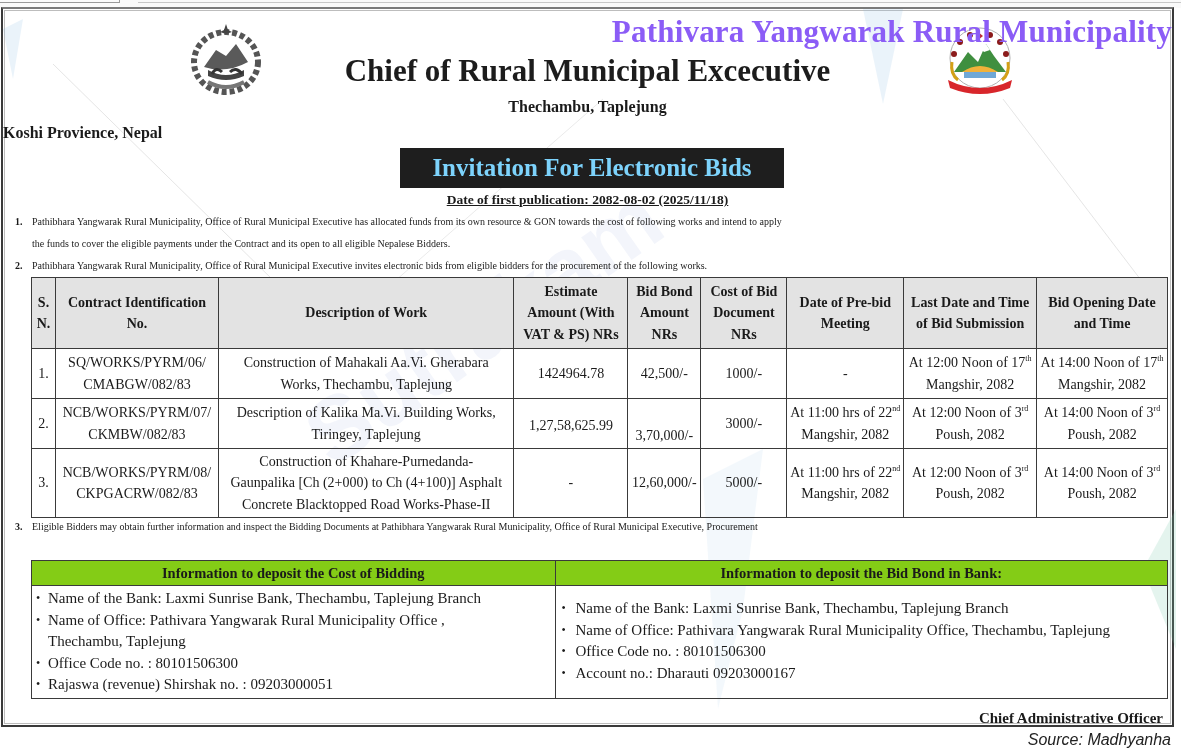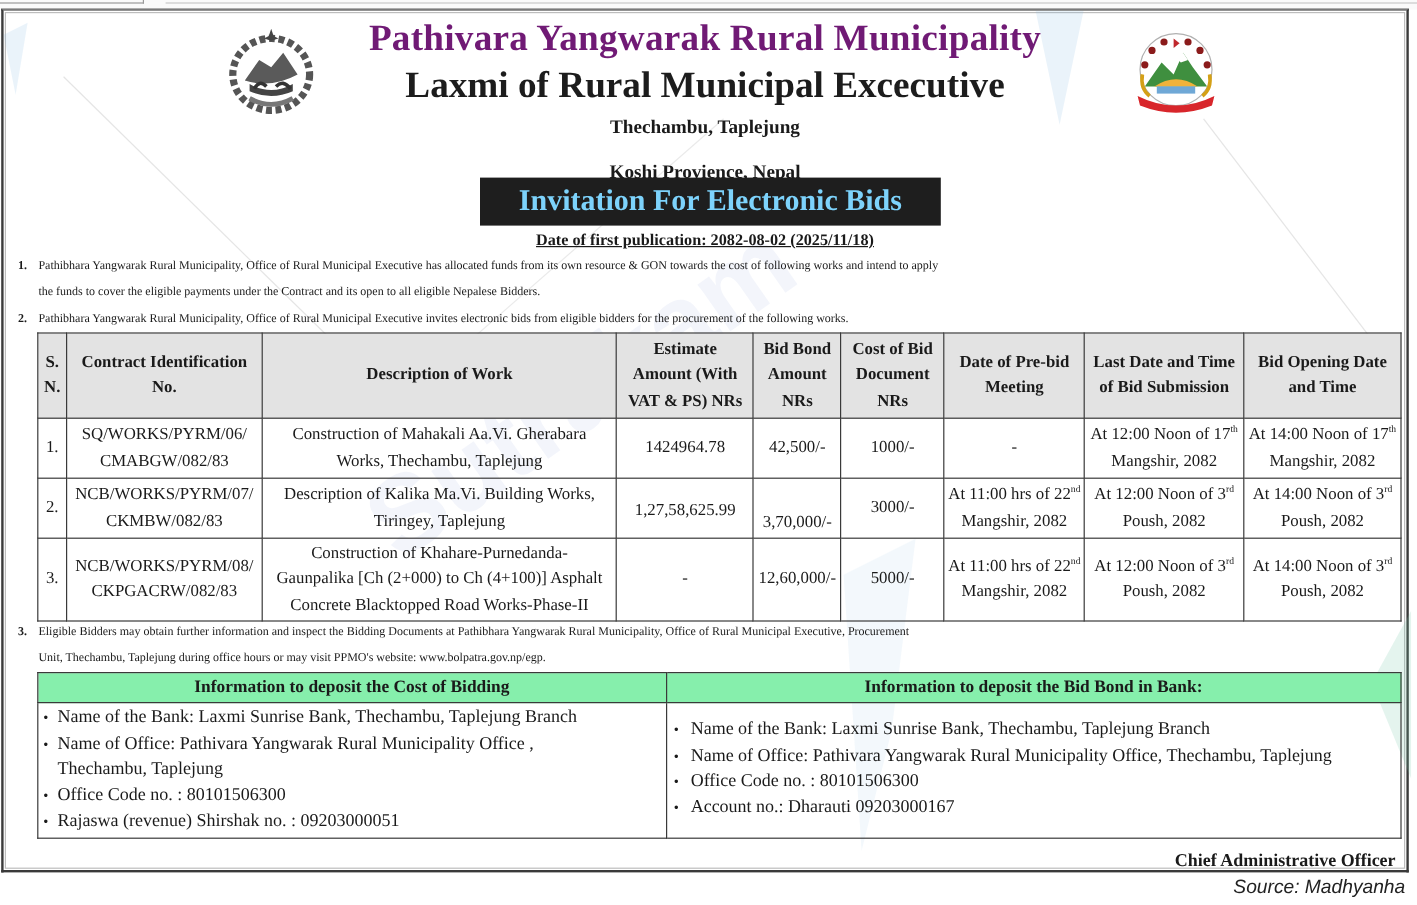--- a/index.html
+++ b/index.html
@@ -14,24 +14,24 @@
     position: absolute; left: 1px; top: 7px; width: 1173px; height: 720px;
     border: 2px solid #3a3a3a; border-top-color: #7a7a7a;
     background: #ffffff;
   }
   .frame-inner { position: absolute; inset: 1px; border: 1px solid #bdbdbd; }
 
   
   .wm { position: absolute; pointer-events: none; }
 
   .header { position: absolute; left: 0; top: 0; width: 100%; }
-  .title1 { position: absolute; left: 0; width: 100%; top: 5px; text-align: center; font-weight: bold; font-size: 31px; letter-spacing: 0.2px; color: #701a75; }
+  .title1 { position: absolute; left: 0; width: 100%; top: 5px; text-align: right; font-weight: bold; font-size: 31px; letter-spacing: 0.2px; color: #8b5cf6; }
   .title2 { position: absolute; left: 0; width: 100%; top: 44px; text-align: center; font-weight: bold; font-size: 31px; color: #1c1c1c; }
   .addr1 { position: absolute; left: 0; width: 100%; top: 89px; text-align: center; font-weight: bold; font-size: 16px; }
-  .addr2 { position: absolute; left: 0; width: 100%; top: 126px; text-align: center; font-weight: bold; font-size: 16px; }
+  .addr2 { position: absolute; left: 0; width: 100%; top: 115px; text-align: left; font-weight: bold; font-size: 16px; }
   .banner { position: absolute; left: 397px; top: 139px; width: 384px; height: 40px; background: #1e1e1e; color: #7dd3fc; font-weight: bold; font-size: 25px; text-align: center; line-height: 40px; }
   .pubdate { position: absolute; left: 0; width: 100%; top: 183px; text-align: center; font-weight: bold; font-size: 13.5px; text-decoration: underline; }
 
   .emblem-left { position: absolute; left: 183px; top: 13px; width: 80px; height: 76px; }
   .emblem-right { position: absolute; left: 937px; top: 13px; width: 80px; height: 76px; }
 
   .para { position: absolute; left: 12px; width: 1155px; font-size: 10px; line-height: 21.5px; }
   .para .num { font-weight: bold; display: inline-block; width: 17px; }
   .para .cont { padding-left: 17px; }
 
@@ -39,21 +39,21 @@
   table.works th, table.works td { border: 1px solid #3a3a3a; text-align: center; vertical-align: middle; padding: 0 2px; }
   table.works th { background: #e3e3e3; font-weight: bold; height: 71px; }
   table.works td { height: 50px; }
   table.works tr.r3 td { height: 69px; }
   sup { font-size: 8px; line-height: 0; vertical-align: 6px; text-align: right; }
 
   .para3 { top: 507px; }
 
   table.bank { position: absolute; left: 28px; top: 551px; width: 1137px; border-collapse: collapse; font-family: "Liberation Serif", serif; font-size: 15px; }
   table.bank th, table.bank td { border: 1px solid #3a3a3a; }
-  table.bank th { background: #86efac; height: 25px; font-weight: bold; font-size: 14.5px; text-align: center; }
+  table.bank th { background: #84cc16; height: 25px; font-weight: bold; font-size: 14.5px; text-align: center; }
   table.bank td { vertical-align: top; height: 113px; }
   .blist { list-style: none; padding: 2px 0 0 4px; line-height: 21.5px; }
   .blist li { position: relative; padding-left: 12px; }
   .blist li::before { content: "\2022"; position: absolute; left: 0; top: 0; font-size: 12px; }
   .blist.right { padding-top: 12px; padding-left: 6px; }
   .blist.right li { padding-left: 14px; }
 
   .signature { position: absolute; right: 9px; top: 701px; font-weight: bold; font-size: 15px; }
   .source { position: absolute; right: 10px; top: 731px; font-family: "Liberation Sans", sans-serif; font-style: italic; font-size: 16px; color: #222; text-align: center; }
 </style>
@@ -104,21 +104,21 @@
       <path d="M14 50 L28 30 L38 40 L46 22 L54 34 L66 50Z" fill="#3f8f3f"></path>
       <path d="M40 26 L46 22 L50 28 L44 30Z" fill="#fff"></path>
       <path d="M22 50 Q40 38 58 50Z" fill="#f0b23a"></path>
       <rect x="24" y="50" width="32" height="6" fill="#6fa8d6"></rect>
       <path d="M8 58 Q40 74 72 58 L70 66 Q40 78 10 66Z" fill="#d8262b"></path>
       <path d="M12 40 Q10 52 18 58" stroke="#d4a017" stroke-width="3" fill="none"></path>
       <path d="M68 40 Q70 52 62 58" stroke="#d4a017" stroke-width="3" fill="none"></path>
     </svg>
 
     <div class="title1">Pathivara Yangwarak Rural Municipality</div>
-    <div class="title2">Laxmi of Rural Municipal Excecutive</div>
+    <div class="title2">Chief of Rural Municipal Excecutive</div>
     <div class="addr1">Thechambu, Taplejung</div>
     <div class="addr2">Koshi Provience, Nepal</div>
     <div class="banner">Invitation For Electronic Bids</div>
     <div class="pubdate">Date of first publication: 2082-08-02 (2025/11/18)</div>
   </div>
 
   <div class="para" style="top:202px;">
     <div><span class="num">1.</span><span>Pathibhara Yangwarak Rural Municipality, Office of Rural Municipal Executive has allocated funds from its own resource &amp; GON towards the cost of following works and intend to apply</span></div>
     <div class="cont">the funds to cover the eligible payments under the Contract and its open to all eligible Nepalese Bidders.</div>
   </div>
@@ -183,21 +183,20 @@
         <td>5000/-</td>
         <td><span>At 11:00 hrs of 22</span><sup>nd</sup><br><span>Mangshir, 2082</span></td>
         <td><span>At 12:00 Noon of 3</span><sup>rd</sup><br><span>Poush, 2082</span></td>
         <td><span>At 14:00 Noon of 3</span><sup>rd</sup><br><span>Poush, 2082</span></td>
       </tr>
     </tbody>
   </table>
 
   <div class="para para3">
     <div><span class="num">3.</span><span>Eligible Bidders may obtain further information and inspect the Bidding Documents at Pathibhara Yangwarak Rural Municipality, Office of Rural Municipal Executive, Procurement</span></div>
-    <div class="cont">Unit, Thechambu, Taplejung during office hours or may visit PPMO's website: www.bolpatra.gov.np/egp.</div>
   </div>
 
   <table class="bank">
     <colgroup>
         <col style="width:524px">
         <col style="width:613px">
       </colgroup>
     <tbody>
         <tr>
       <th>Information to deposit the Cost of Bidding</th>

